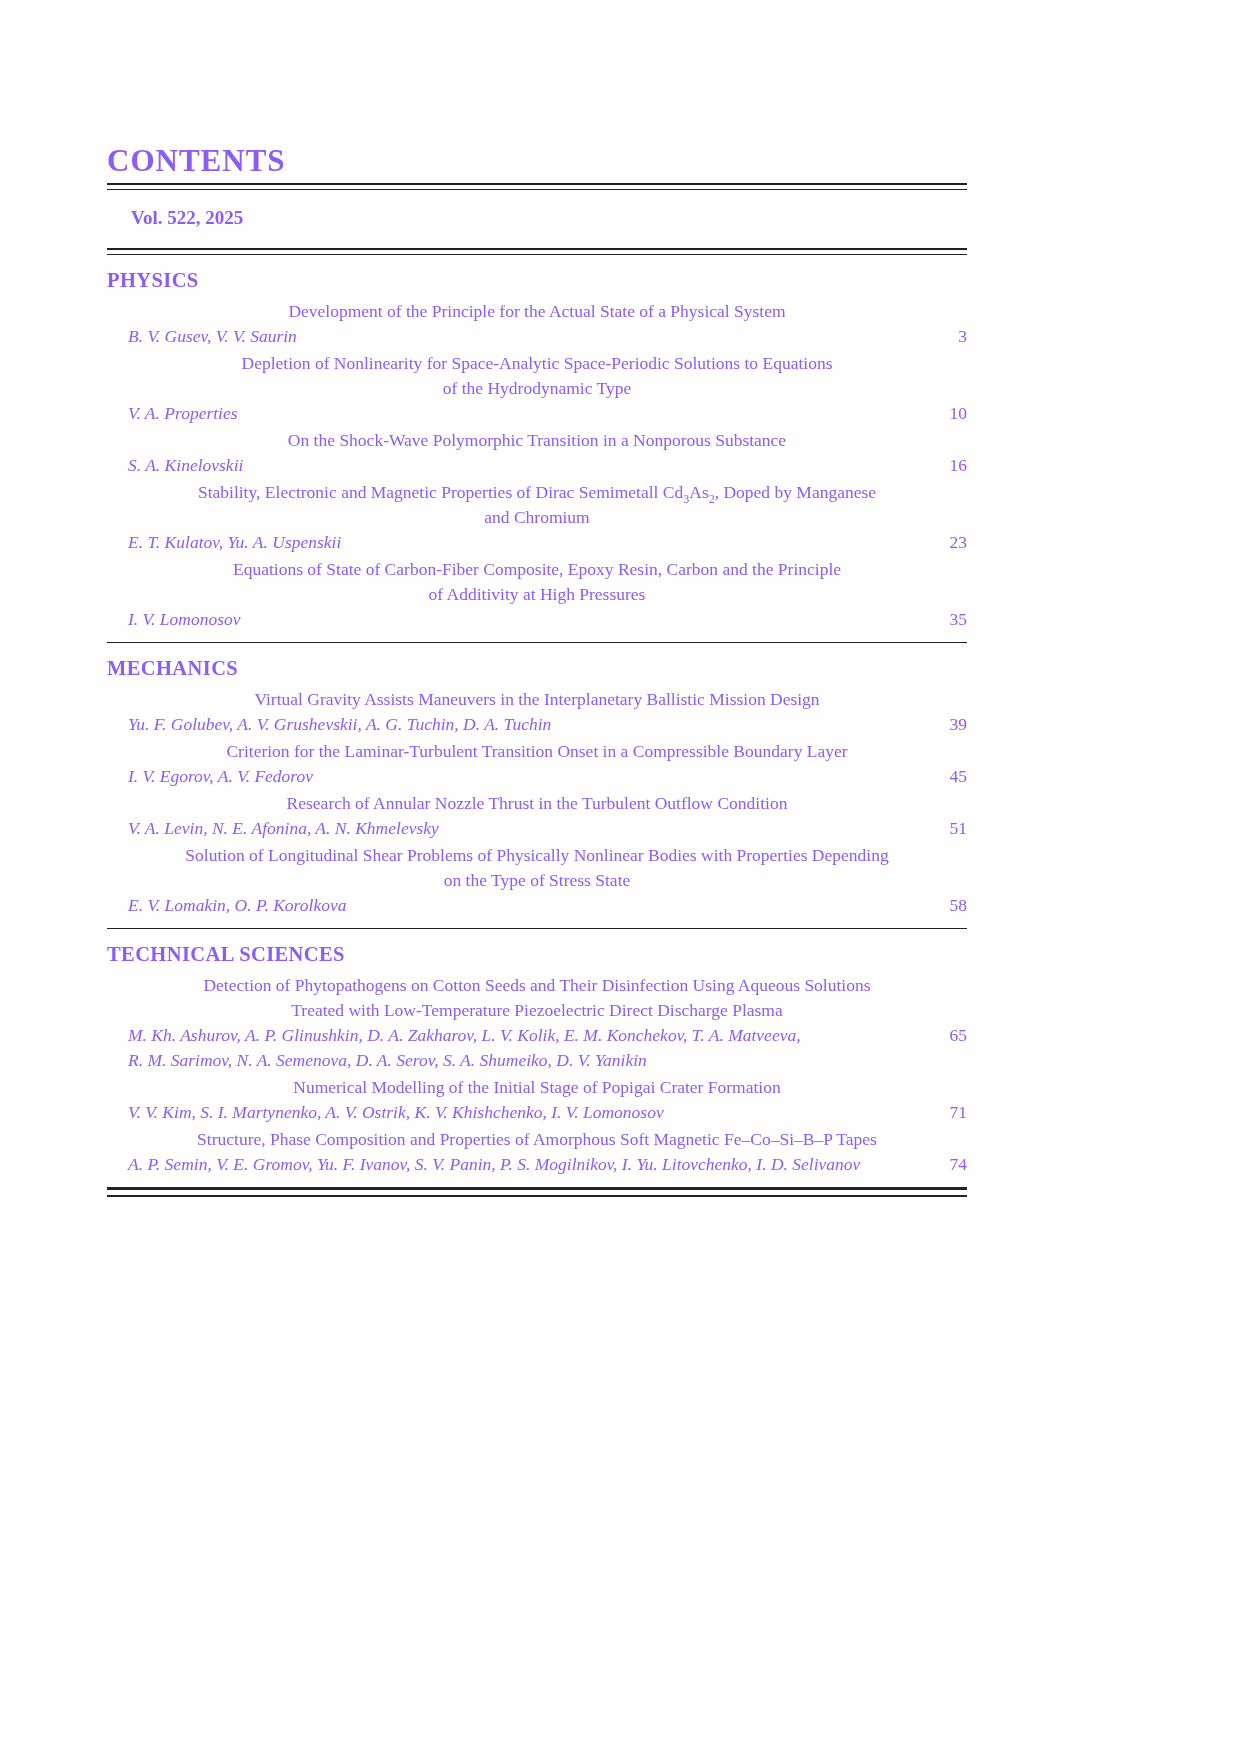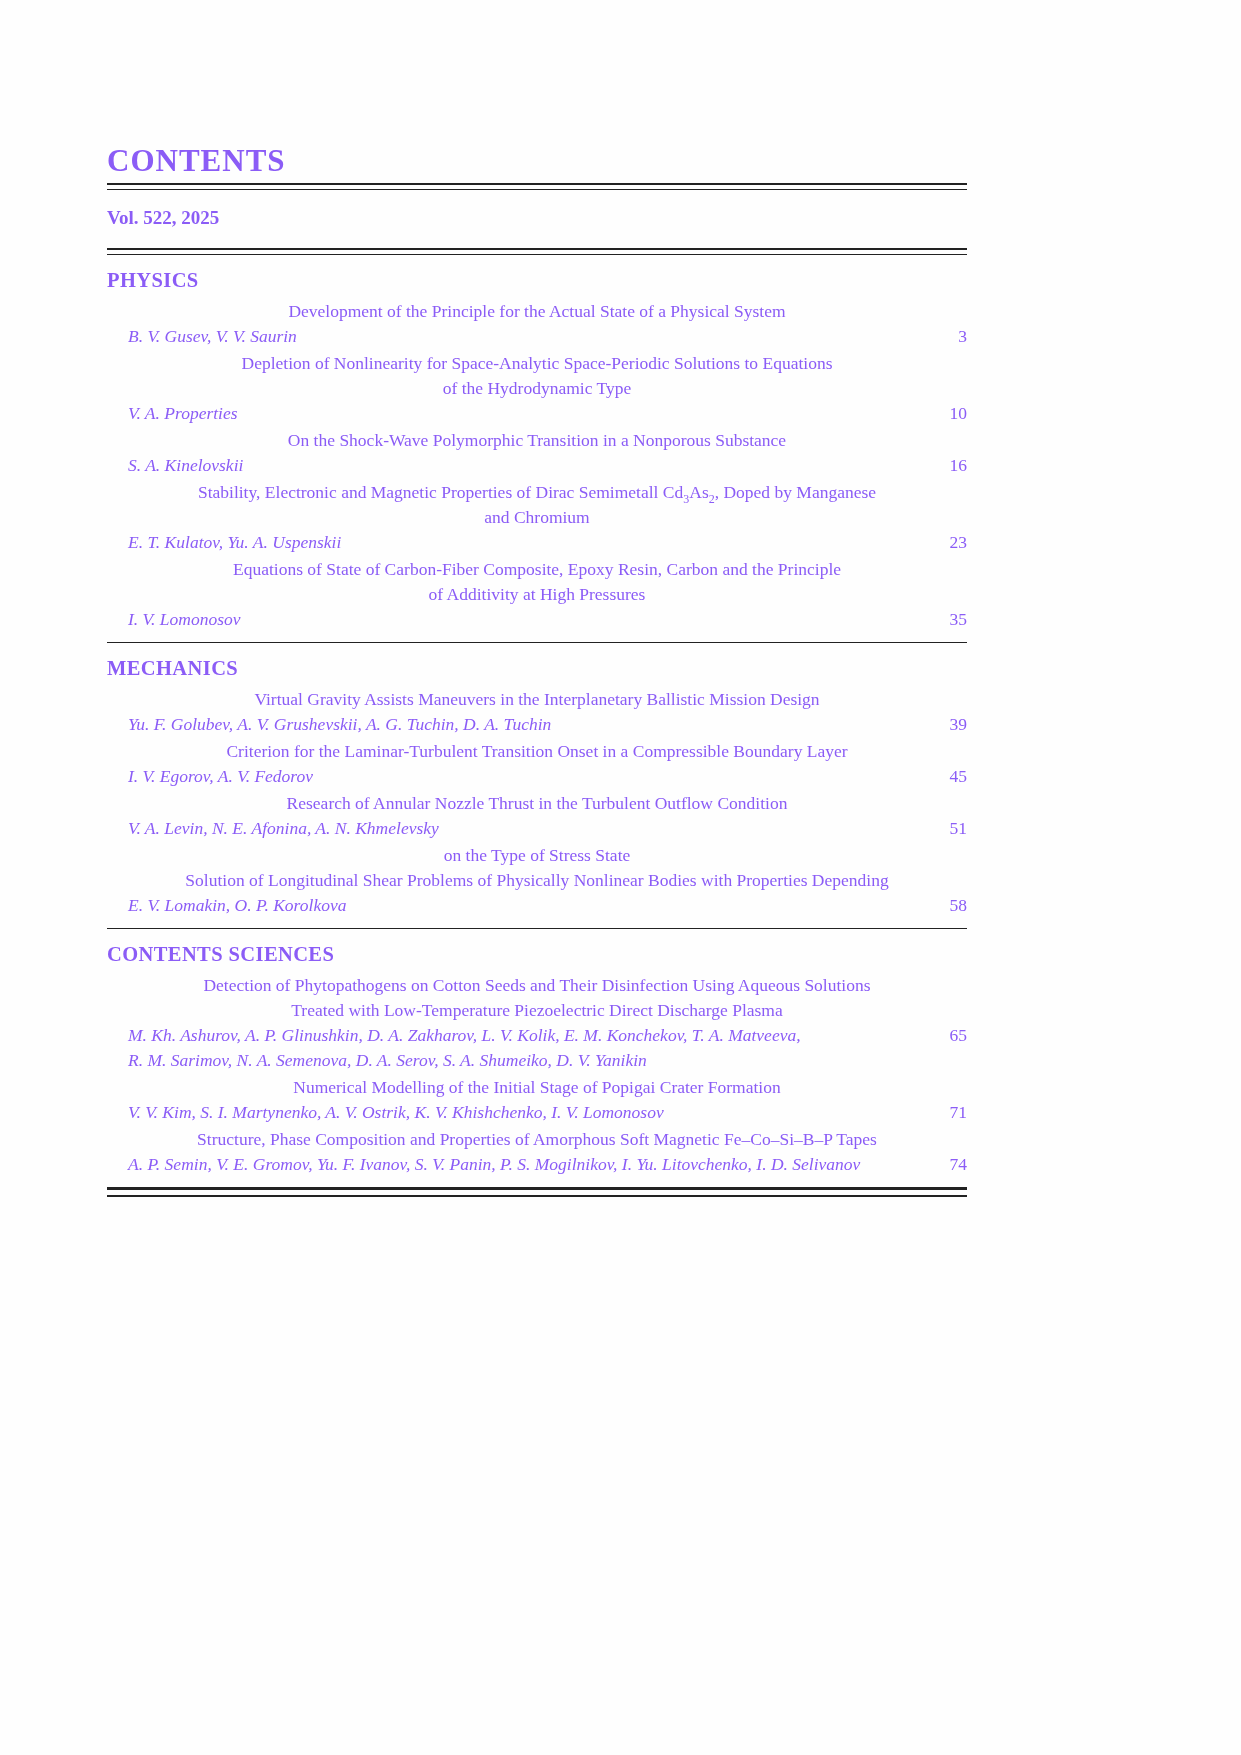--- a/index.html
+++ b/index.html
@@ -39,20 +39,21 @@
     margin-top: 10px;
     height: 5px;
     border-top: 3px solid #222222;
     border-bottom: 2px solid #222222;
   }
   .volume {
     margin-top: 16px;
     font-size: 19px;
     font-weight: bold;
     line-height: 24px;
+    margin-left: 24px;
   }
   .volume-rule {
     margin-top: 18px;
   }
   .rule-single {
     margin-top: 10px;
     border-top: 1.5px solid #222222;
     height: 0;
   }
   .section-heading {
@@ -176,31 +177,31 @@
         <div class="entry">
           <div class="entry-title-line">Research of Annular Nozzle Thrust in the Turbulent Outflow Condition</div>
           <div class="entry-byline">
             <div class="entry-authors">
               <div>V. A. Levin, N. E. Afonina, A. N. Khmelevsky</div>
             </div>
             <div class="entry-page">51</div>
           </div>
         </div>
         <div class="entry">
+          <div class="entry-title-line">Solution of Longitudinal Shear Problems of Physically Nonlinear Bodies with Properties Depending</div>
           <div class="entry-title-line">on the Type of Stress State</div>
-          <div class="entry-title-line">Solution of Longitudinal Shear Problems of Physically Nonlinear Bodies with Properties Depending</div>
           <div class="entry-byline">
             <div class="entry-authors">
               <div>E. V. Lomakin, O. P. Korolkova</div>
             </div>
             <div class="entry-page">58</div>
           </div>
         </div>
         <div class="rule-single"></div>
-        <div class="section-heading">CONTENTS SCIENCES</div>
+        <div class="section-heading">TECHNICAL SCIENCES</div>
         <div class="entry">
           <div class="entry-title-line">Detection of Phytopathogens on Cotton Seeds and Their Disinfection Using Aqueous Solutions</div>
           <div class="entry-title-line">Treated with Low-Temperature Piezoelectric Direct Discharge Plasma</div>
           <div class="entry-byline">
             <div class="entry-authors">
               <div>M. Kh. Ashurov, A. P. Glinushkin, D. A. Zakharov, L. V. Kolik, E. M. Konchekov, T. A. Matveeva,</div>
               <div>R. M. Sarimov, N. A. Semenova, D. A. Serov, S. A. Shumeiko, D. V. Yanikin</div>
             </div>
             <div class="entry-page">65</div>
           </div>

